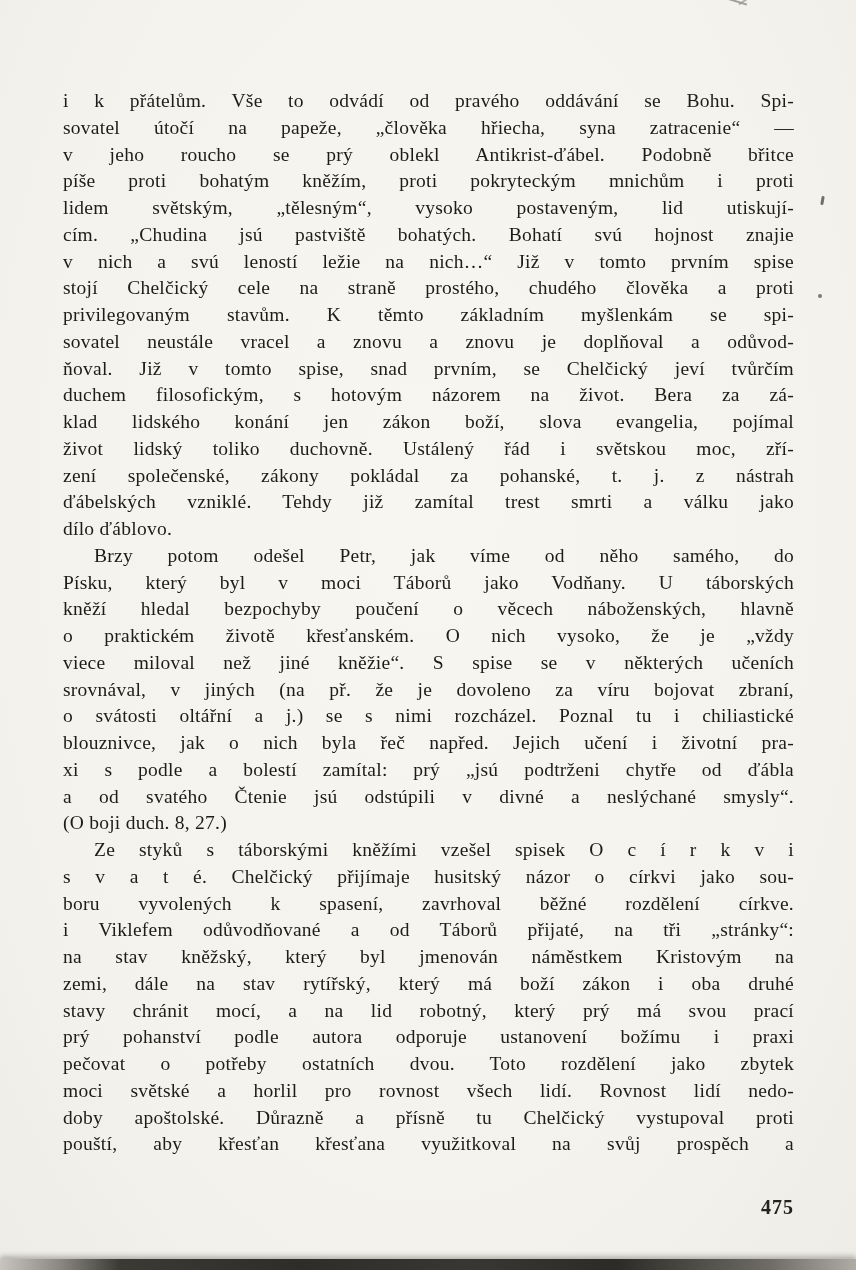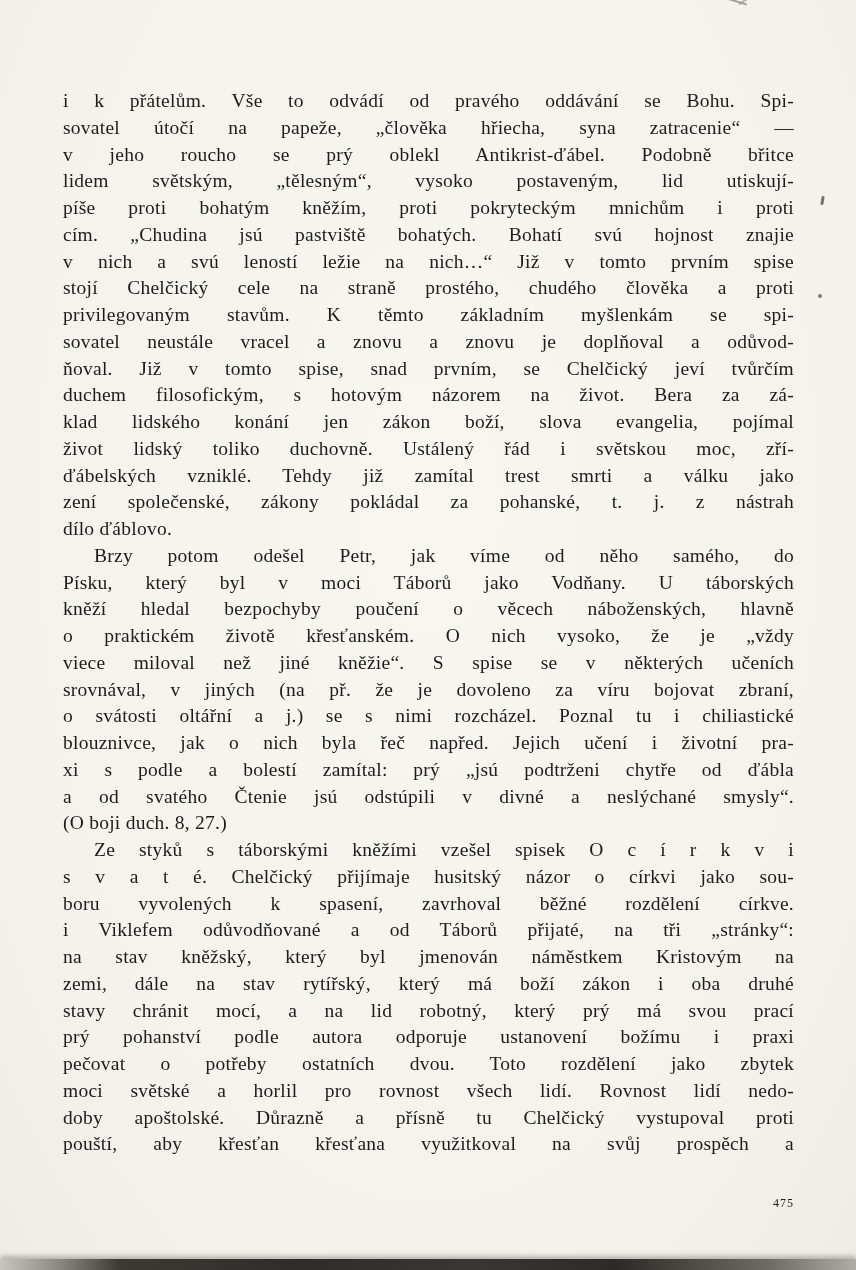--- a/index.html
+++ b/index.html
@@ -35,22 +35,22 @@
   }
   .line.indent {
     text-indent: 31px;
   }
   .page-number {
     position: absolute;
     left: 63px;
     top: 1196px;
     width: 731px;
     text-align: right;
-    font-size: 12px;
-    font-weight: normal;
+    font-size: 20px;
+    font-weight: bold;
     letter-spacing: 1px;
     color: #232220;
   }
   
   .corner-fold-a {
     position: absolute;
     top: -4px;
     left: 696px;
     width: 52px;
     height: 2px;
@@ -100,33 +100,33 @@
     box-shadow: 0 -3px 5px rgba(70, 68, 62, 0.35);
   }
 </style>
 </head>
 <body>
 
 <div class="text-block">
     <div class="line">i k přátelům. Vše to odvádí od pravého oddávání se Bohu. Spi-</div>
     <div class="line">sovatel útočí na papeže, „člověka hřiecha, syna zatracenie“ —</div>
     <div class="line">v jeho roucho se prý oblekl Antikrist-ďábel. Podobně břitce</div>
+    <div class="line">píše proti bohatým kněžím, proti pokryteckým mnichům i proti</div>
     <div class="line">lidem světským, „tělesným“, vysoko postaveným, lid utiskují-</div>
-    <div class="line">píše proti bohatým kněžím, proti pokryteckým mnichům i proti</div>
     <div class="line">cím. „Chudina jsú pastviště bohatých. Bohatí svú hojnost znajie</div>
     <div class="line">v nich a svú leností ležie na nich…“ Již v tomto prvním spise</div>
     <div class="line">stojí Chelčický cele na straně prostého, chudého člověka a proti</div>
     <div class="line">privilegovaným stavům. K těmto základním myšlenkám se spi-</div>
     <div class="line">sovatel neustále vracel a znovu a znovu je doplňoval a odůvod-</div>
     <div class="line">ňoval. Již v tomto spise, snad prvním, se Chelčický jeví tvůrčím</div>
     <div class="line">duchem filosofickým, s hotovým názorem na život. Bera za zá-</div>
     <div class="line">klad lidského konání jen zákon boží, slova evangelia, pojímal</div>
     <div class="line">život lidský toliko duchovně. Ustálený řád i světskou moc, zří-</div>
+    <div class="line">zení společenské, zákony pokládal za pohanské, t. j. z nástrah</div>
     <div class="line">ďábelských vzniklé. Tehdy již zamítal trest smrti a válku jako</div>
-    <div class="line">zení společenské, zákony pokládal za pohanské, t. j. z nástrah</div>
     <div class="line no-justify">dílo ďáblovo.</div>
     <div class="line indent">Brzy potom odešel Petr, jak víme od něho samého, do</div>
     <div class="line">Písku, který byl v moci Táborů jako Vodňany. U táborských</div>
     <div class="line">kněží hledal bezpochyby poučení o věcech náboženských, hlavně</div>
     <div class="line">o praktickém životě křesťanském. O nich vysoko, že je „vždy</div>
     <div class="line">viece miloval než jiné kněžie“. S spise se v některých učeních</div>
     <div class="line">srovnával, v jiných (na př. že je dovoleno za víru bojovat zbraní,</div>
     <div class="line">o svátosti oltářní a j.) se s nimi rozcházel. Poznal tu i chiliastické</div>
     <div class="line">blouznivce, jak o nich byla řeč napřed. Jejich učení i životní pra-</div>
     <div class="line">xi s podle a bolestí zamítal: prý „jsú podtrženi chytře od ďábla</div>

